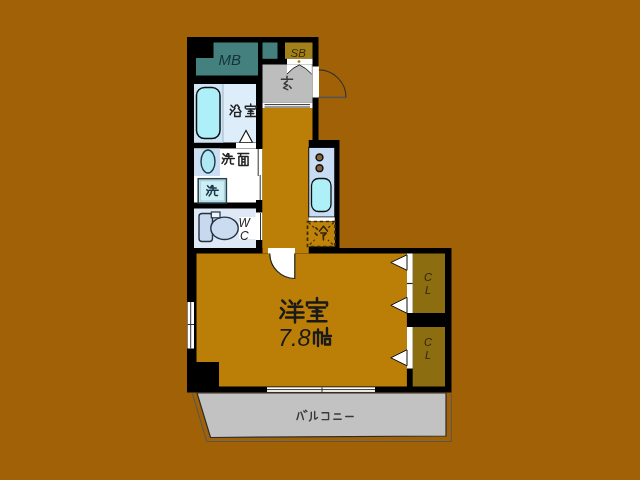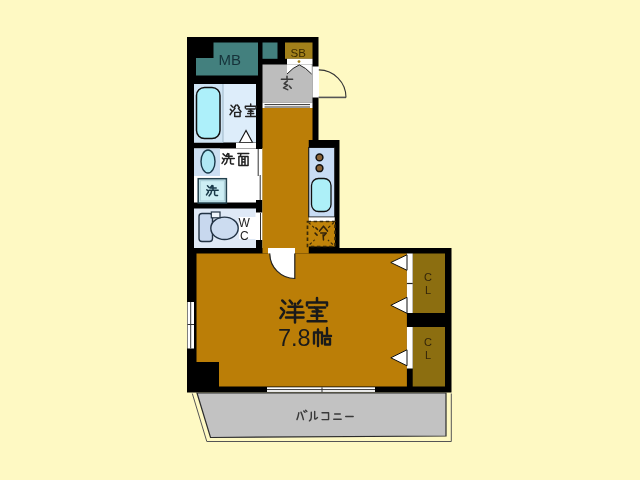--- a/index.html
+++ b/index.html
@@ -1,16 +1,16 @@
 <!DOCTYPE html>
 <html><head>
 <meta charset="utf-8">
 <style>
 html,body{margin:0;padding:0;background:#ffffff;}
-#c{position:relative;width:640px;height:480px;background:#fef9c3;overflow:hidden;}
+#c{position:relative;width:640px;height:480px;background:#a16207;overflow:hidden;font-style:italic;}
 text{font-family:"Liberation Sans",sans-serif;}
 </style>
 </head>
 <body>
 <div id="c">
 <svg width="640" height="480" viewBox="0 0 640 480" xmlns="http://www.w3.org/2000/svg">
 <defs>
 <g id="gl-you" fill="none" stroke-linecap="round" stroke-linejoin="round">
 <path d="M3,2 l2.5,2.5 M2,8 l2.5,2.5 M1.5,16 l3,-4.5 M9,2 l2,2.5 M17.5,2 l-2,2.5 M8,7 h11 M7,11.5 h13 M6,15.5 h14 M13.2,4.5 v15"></path>
 </g>

